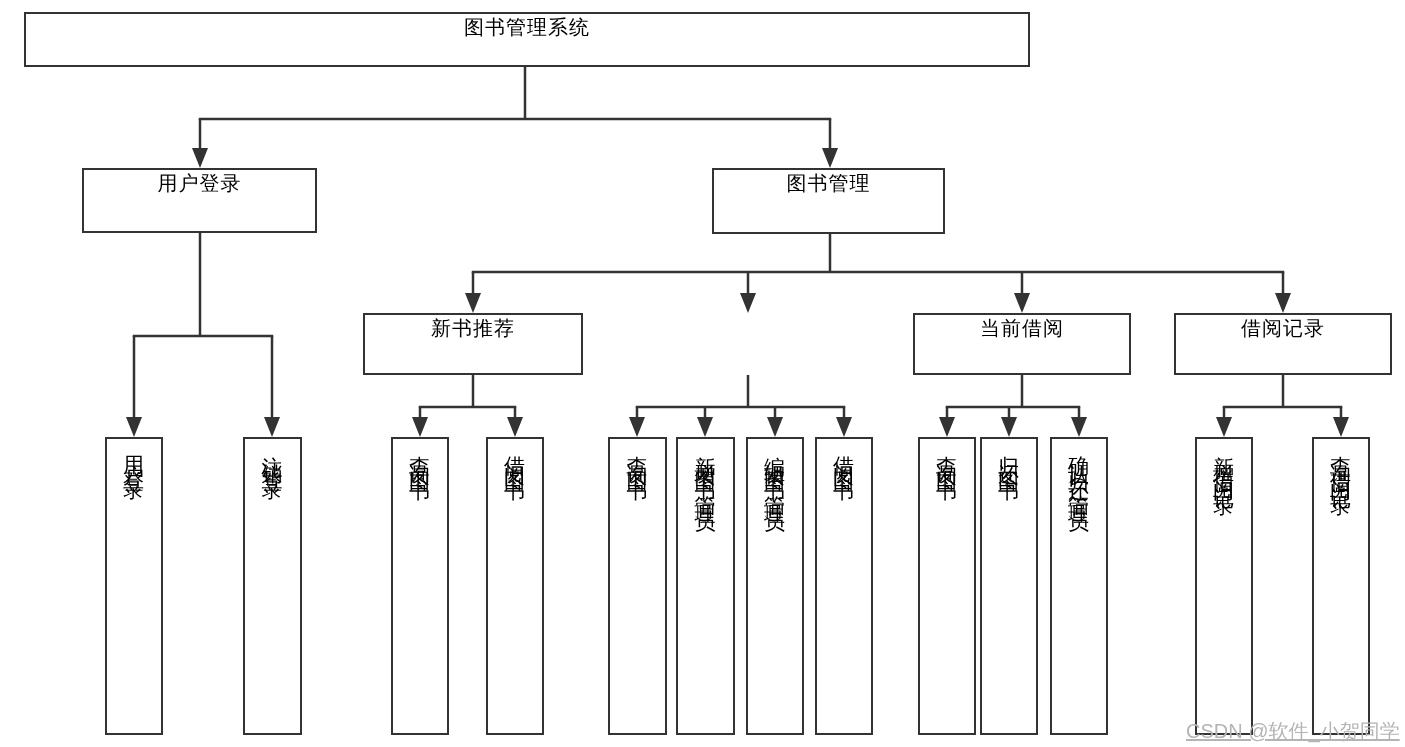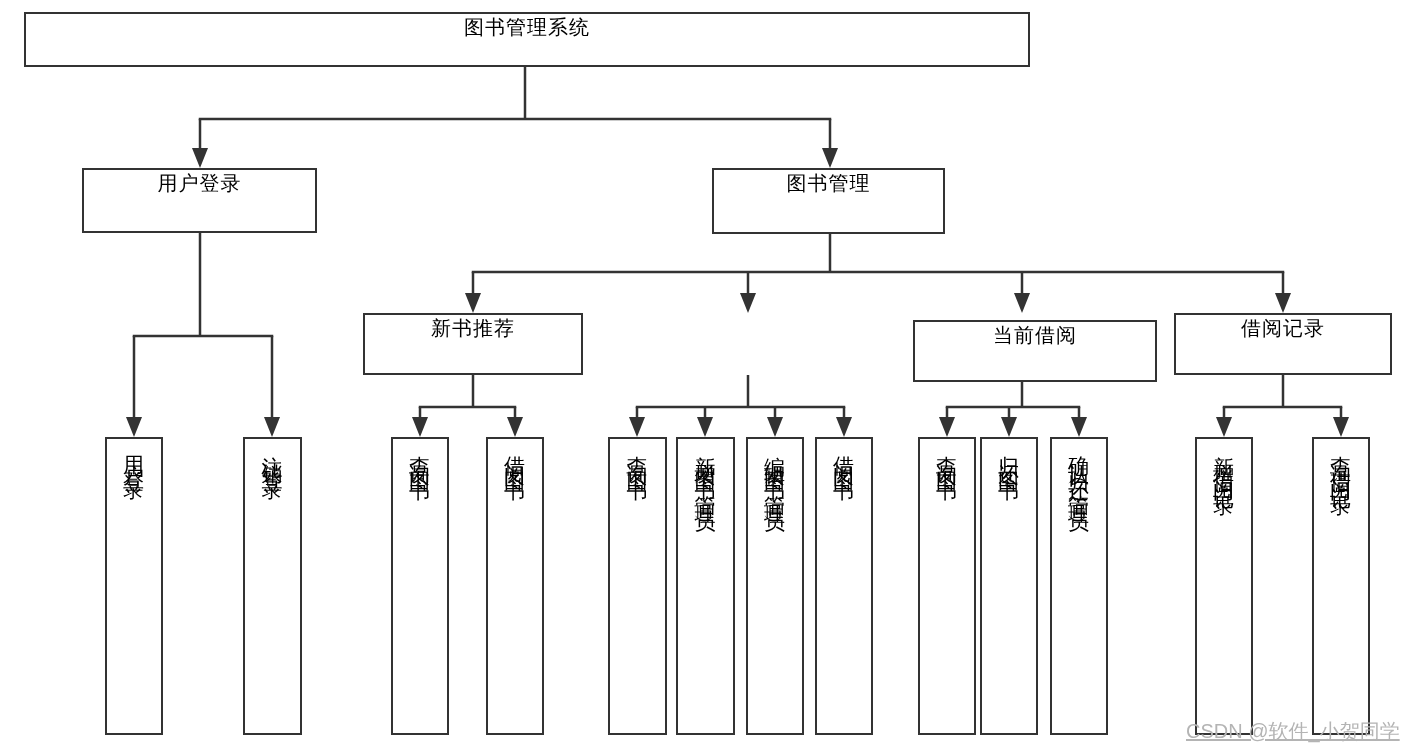--- a/index.html
+++ b/index.html
@@ -120,21 +120,21 @@
   <div class="box h" style="left:82px;top:168px;width:235px;height:65px">
     <span>用户登录</span>
   </div>
   <div class="box h" style="left:712px;top:168px;width:233px;height:66px">
     <span>图书管理</span>
   </div>
 
   <div class="box h" style="left:363px;top:313px;width:220px;height:62px">
     <span>新书推荐</span>
   </div>
-  <div class="box h" style="left:913px;top:320px;width:244px;height:62px">
+  <div class="box h" style="left:913px;top:313px;width:218px;height:62px">
     <span>当前借阅</span>
   </div>
   <div class="box h" style="left:1174px;top:313px;width:218px;height:62px">
     <span>借阅记录</span>
   </div>
 
   <div class="box v" style="left:105px;top:437px;width:58px;height:298px">
     <span>用户登录</span>
   </div>
   <div class="box v" style="left:243px;top:437px;width:59px;height:298px">

